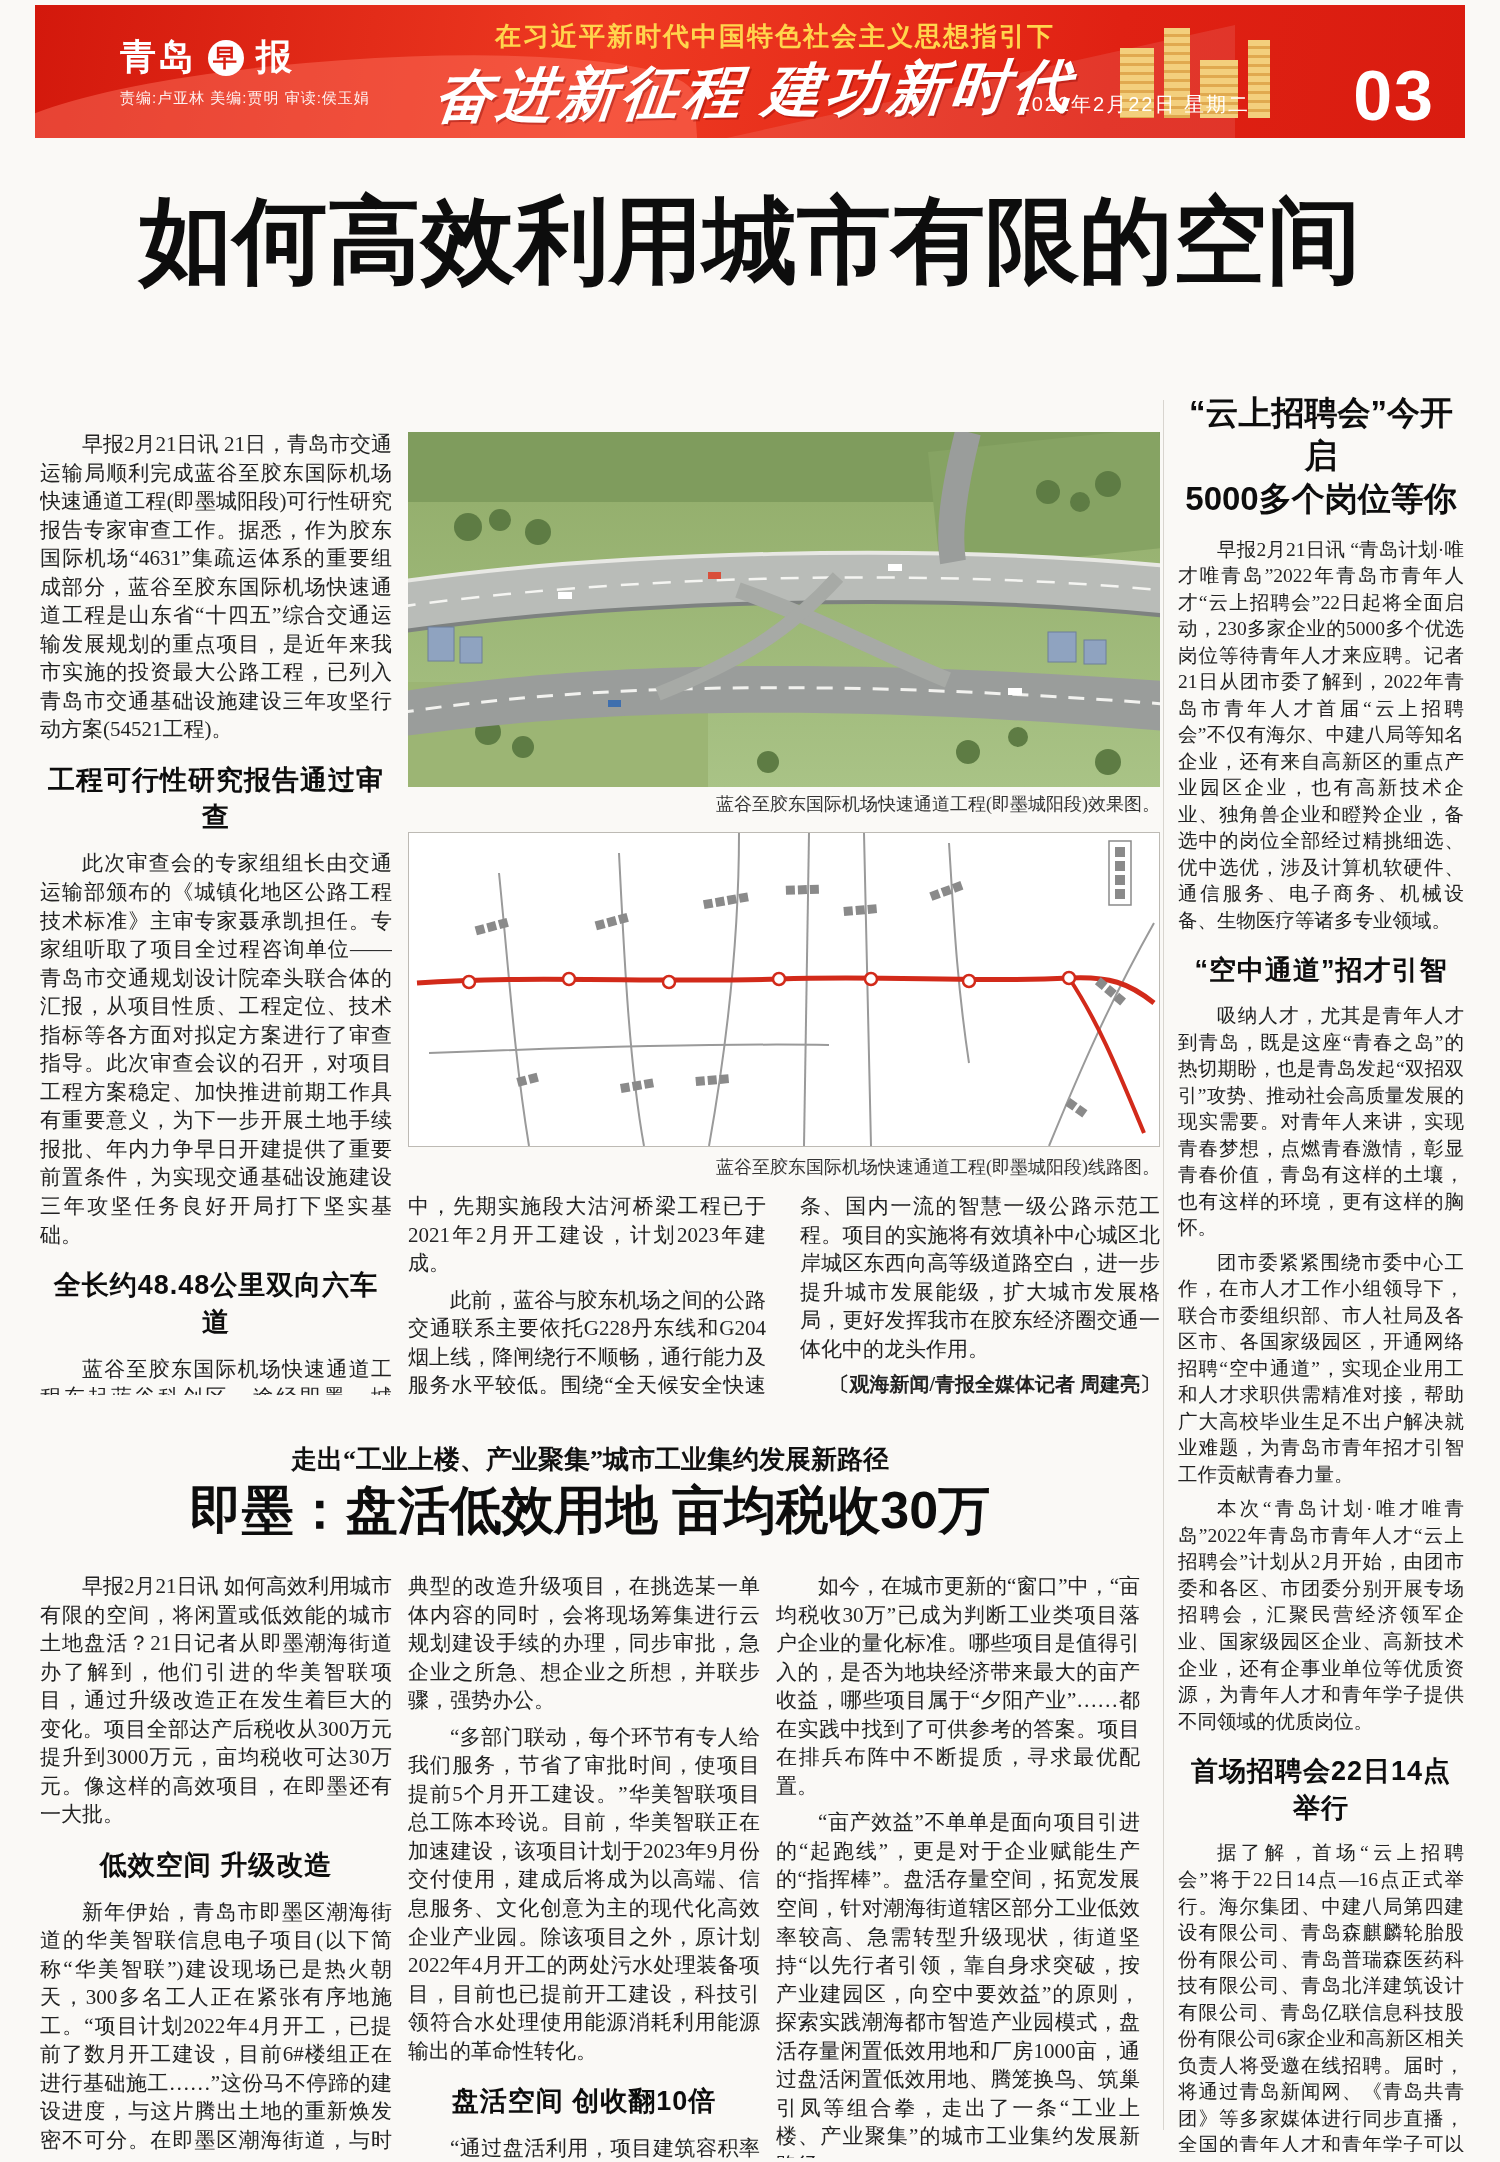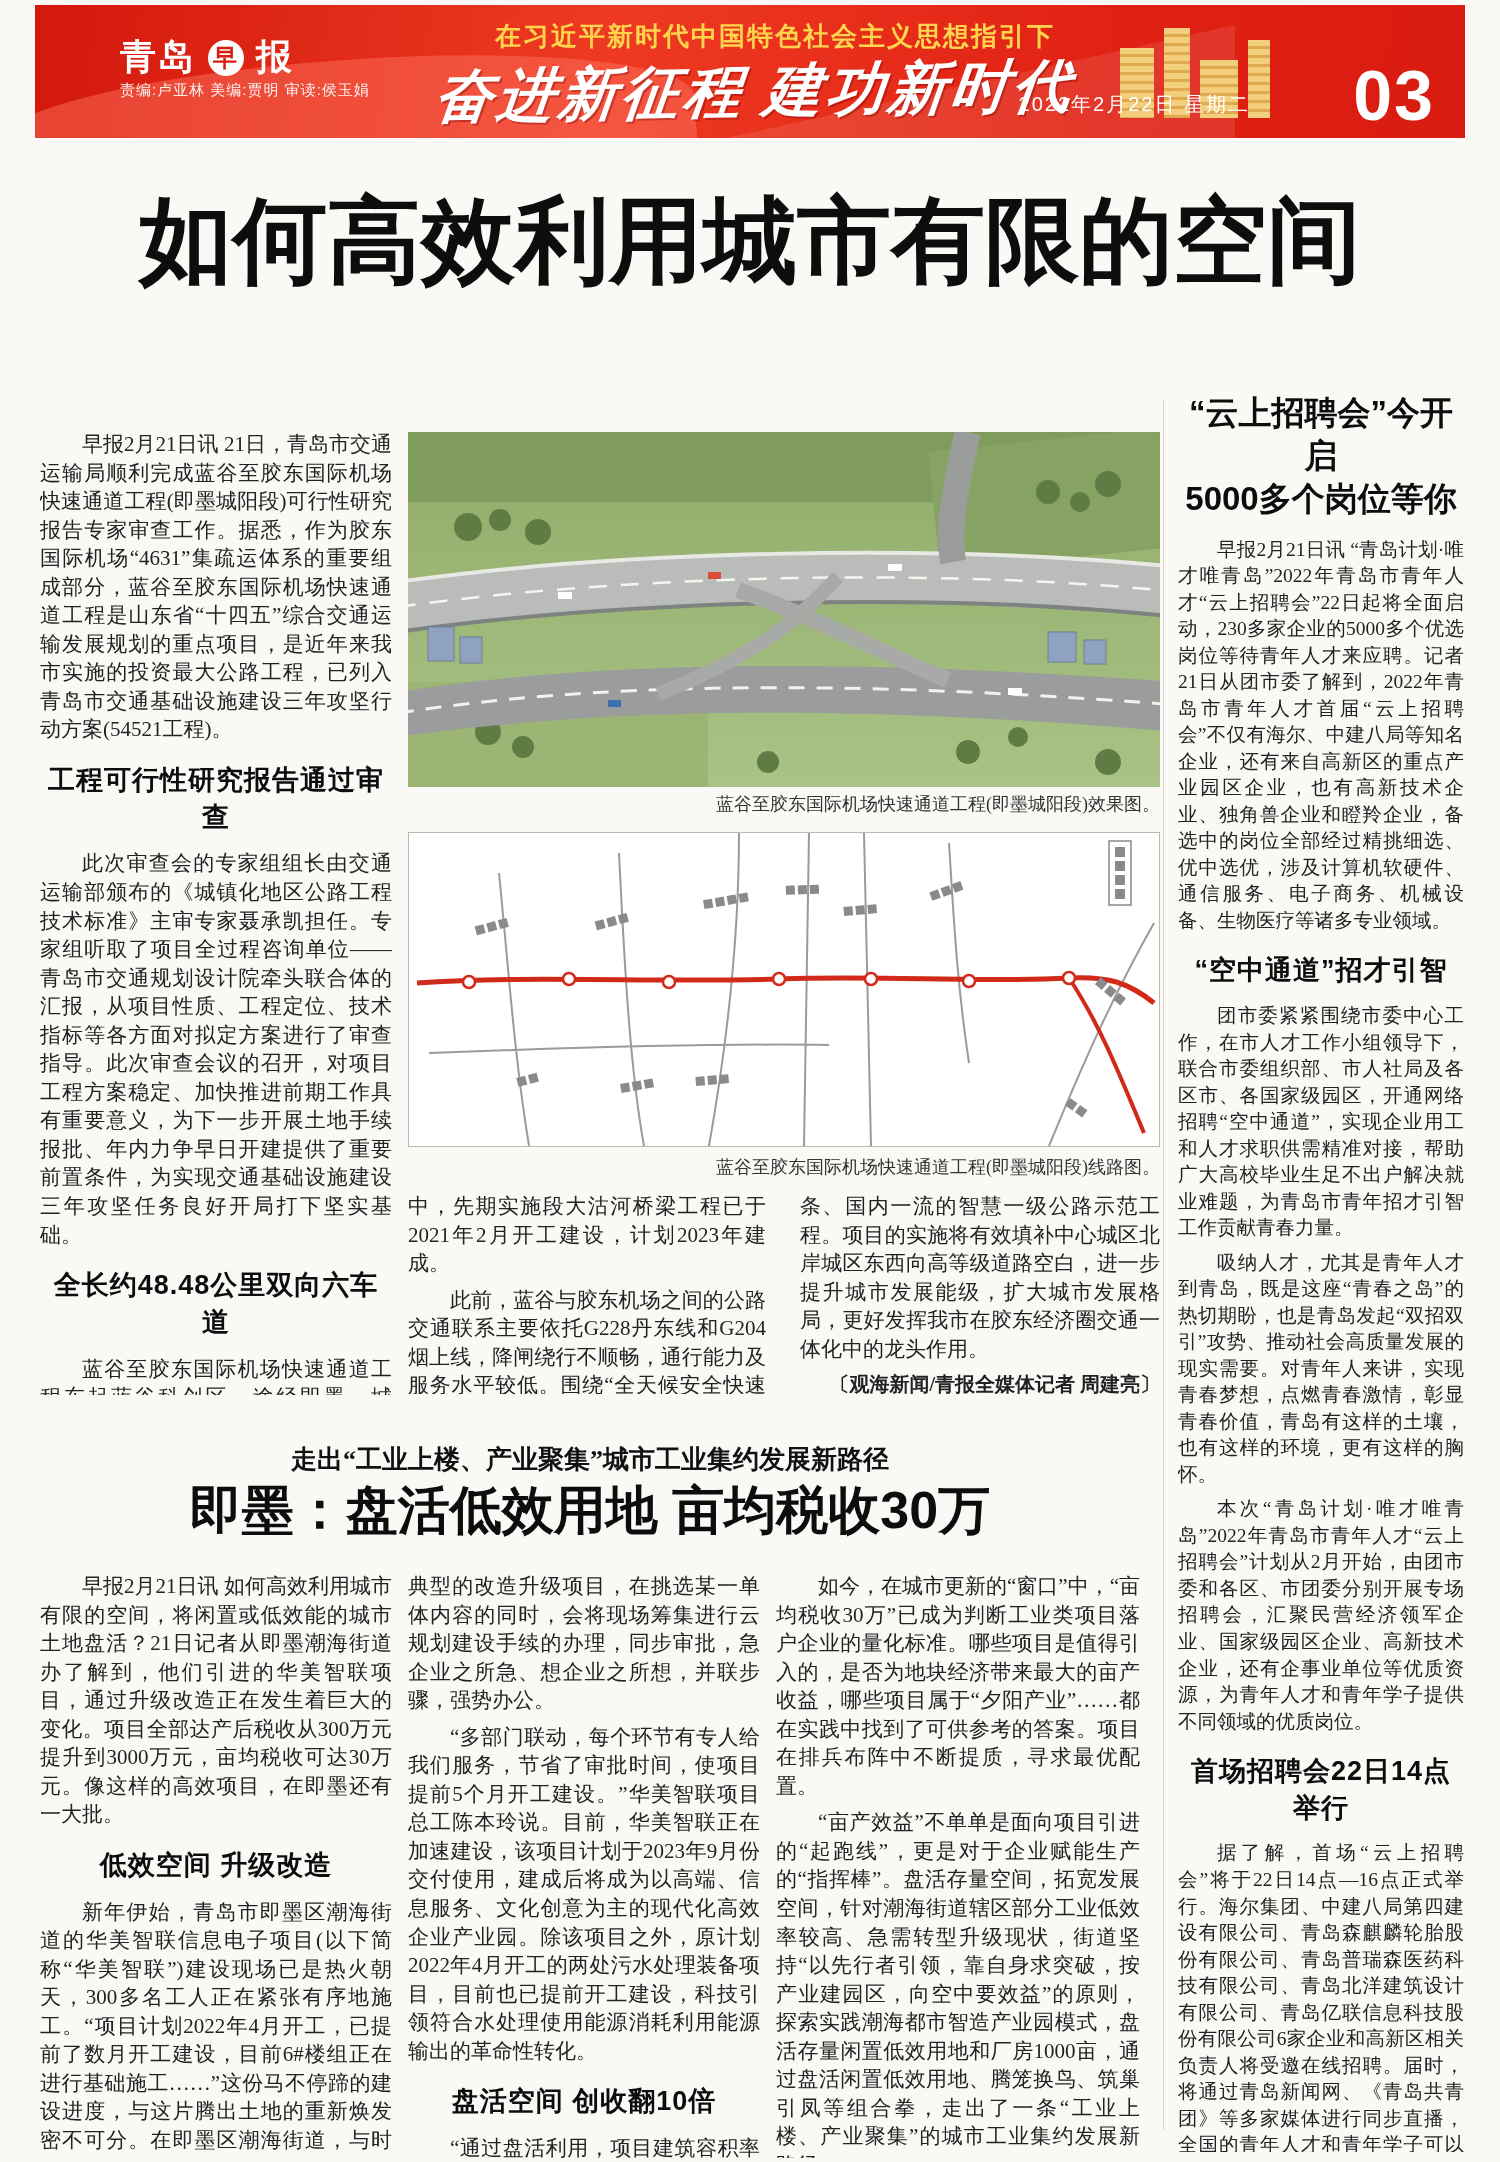--- a/index.html
+++ b/index.html
@@ -10,21 +10,21 @@
   .banner{position:absolute;left:35px;top:5px;width:1430px;height:133px;overflow:hidden;
           background:linear-gradient(100deg,#d3180c 0%,#ee3a22 40%,#e02113 75%,#d91c10 100%);}
   .banner .swoosh1{position:absolute;left:-40px;top:55px;width:700px;height:120px;background:rgba(255,120,100,.45);
           border-radius:50% 50% 0 0;transform:rotate(-4deg);}
   .banner .swoosh2{position:absolute;left:300px;top:20px;width:900px;height:200px;background:rgba(255,255,255,.10);
           clip-path:polygon(0 100%,100% 0,100% 100%);}
   .brand{position:absolute;left:85px;top:28px;display:flex;align-items:center;gap:12px;
          font-family:"Liberation Sans",sans-serif;font-weight:900;font-size:36px;color:#fff;letter-spacing:2px;}
   .brand .emblem{display:inline-flex;align-items:center;justify-content:center;width:36px;height:36px;border-radius:50%;
          background:#fff;color:#d81e10;font-size:24px;font-weight:900;}
-  .credits{position:absolute;left:85px;top:76px;font-family:"Liberation Sans",sans-serif;
+  .credits{position:absolute;left:85px;top:84px;font-family:"Liberation Sans",sans-serif;
            font-size:15px;color:rgba(255,255,255,.93);letter-spacing:1px;}
   .slogan-top{position:absolute;left:430px;top:14px;width:620px;text-align:center;
            font-family:"Liberation Sans",sans-serif;font-weight:700;font-size:26px;color:#ffd54d;letter-spacing:2px;}
   .slogan-main{position:absolute;left:400px;top:48px;width:640px;text-align:center;
            font-family:"Liberation Serif",serif;font-style:italic;font-weight:900;font-size:58px;color:#ffffff;
            transform:skewX(-7deg) rotate(-1deg);letter-spacing:4px;text-shadow:2px 2px 0 rgba(120,0,0,.35);}
   .skyline{position:absolute;left:1085px;top:18px;width:230px;height:95px;}
   .skyline div{position:absolute;bottom:0;background:repeating-linear-gradient(#f3cf7d 0 6px,#e0a94f 6px 9px);}
   .sk1{left:0;width:34px;height:70px;}
   .sk2{left:44px;width:26px;height:90px;}
@@ -283,22 +283,22 @@
   <div class="v-divider"></div>
 
   <div class="right-col">
     <div class="right-headline">
       <div>“云上招聘会”今开启</div>
       <div>5000多个岗位等你</div>
     </div>
     <div class="body-text">
       <p>早报2月21日讯  “青岛计划·唯才唯青岛”2022年青岛市青年人才“云上招聘会”22日起将全面启动，230多家企业的5000多个优选岗位等待青年人才来应聘。记者21日从团市委了解到，2022年青岛市青年人才首届“云上招聘会”不仅有海尔、中建八局等知名企业，还有来自高新区的重点产业园区企业，也有高新技术企业、独角兽企业和瞪羚企业，备选中的岗位全部经过精挑细选、优中选优，涉及计算机软硬件、通信服务、电子商务、机械设备、生物医疗等诸多专业领域。</p>
       <div class="sec-head">“空中通道”招才引智</div>
+      <p>吸纳人才，尤其是青年人才到青岛，既是这座“青春之岛”的热切期盼，也是青岛发起“双招双引”攻势、推动社会高质量发展的现实需要。对青年人来讲，实现青春梦想，点燃青春激情，彰显青春价值，青岛有这样的土壤，也有这样的环境，更有这样的胸怀。</p>
       <p>团市委紧紧围绕市委中心工作，在市人才工作小组领导下，联合市委组织部、市人社局及各区市、各国家级园区，开通网络招聘“空中通道”，实现企业用工和人才求职供需精准对接，帮助广大高校毕业生足不出户解决就业难题，为青岛市青年招才引智工作贡献青春力量。</p>
-      <p>吸纳人才，尤其是青年人才到青岛，既是这座“青春之岛”的热切期盼，也是青岛发起“双招双引”攻势、推动社会高质量发展的现实需要。对青年人来讲，实现青春梦想，点燃青春激情，彰显青春价值，青岛有这样的土壤，也有这样的环境，更有这样的胸怀。</p>
       <p>本次“青岛计划·唯才唯青岛”2022年青岛市青年人才“云上招聘会”计划从2月开始，由团市委和各区、市团委分别开展专场招聘会，汇聚民营经济领军企业、国家级园区企业、高新技术企业，还有企事业单位等优质资源，为青年人才和青年学子提供不同领域的优质岗位。</p>
       <div class="sec-head">首场招聘会22日14点举行</div>
       <p>据了解，首场“云上招聘会”将于22日14点—16点正式举行。海尔集团、中建八局第四建设有限公司、青岛森麒麟轮胎股份有限公司、青岛普瑞森医药科技有限公司、青岛北洋建筑设计有限公司、青岛亿联信息科技股份有限公司6家企业和高新区相关负责人将受邀在线招聘。届时，将通过青岛新闻网、《青岛共青团》等多家媒体进行同步直播，全国的青年人才和青年学子可以在线观看、寻找心仪岗位。</p>
 
     </div>
   </div>
 
   <div class="bottom-kicker">走出“工业上楼、产业聚集”城市工业集约发展新路径</div>
   <div class="bottom-headline">即墨：盘活低效用地 亩均税收30万</div>
 

